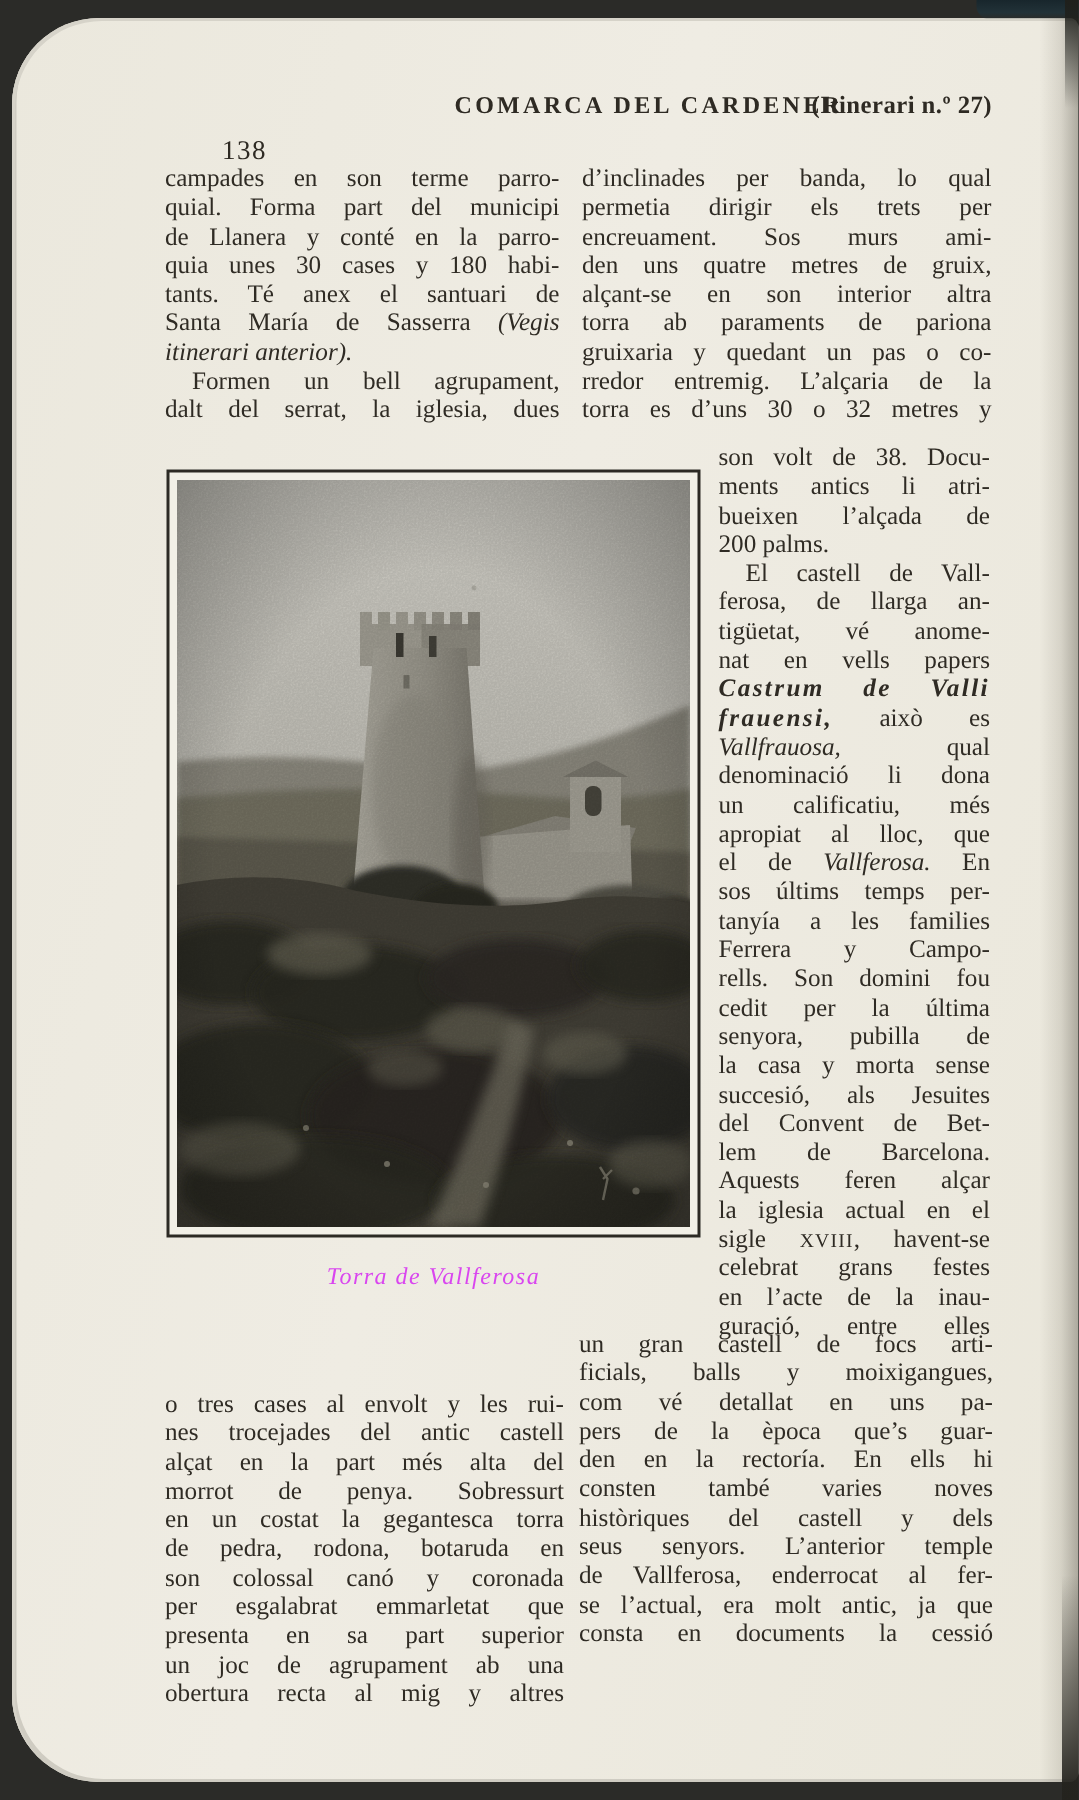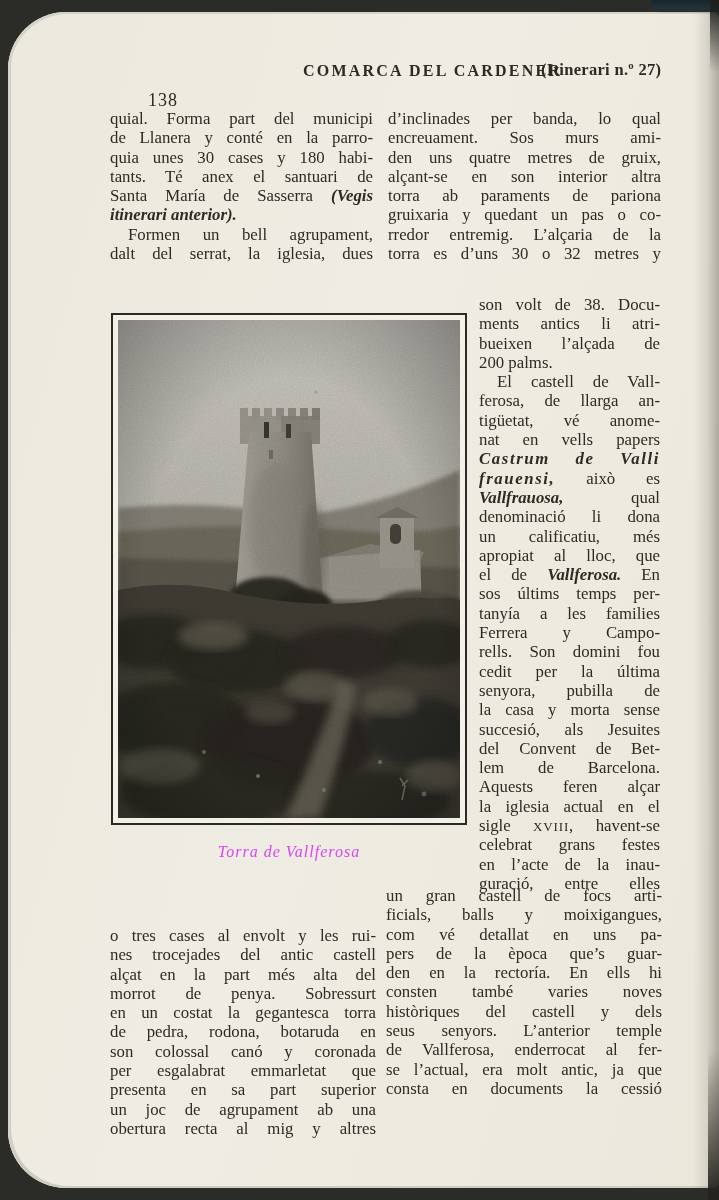--- a/index.html
+++ b/index.html
@@ -34,21 +34,21 @@
   
   .col{position:absolute;color:#2f2b24;font-size:16.8px;}
   #left-top{left:110px;top:109px;width:263px;}
   #right-top{left:388px;top:109px;width:273px;}
   #right-narrow{left:479px;top:295px;width:181px;}
   #left-bottom{left:110px;top:888px;width:266px;margin-top:38px;}
   #right-bottom{left:386px;top:886px;width:276px;}
   .tline{height:19.3px;line-height:19.3px;text-align:justify;text-align-last:justify;white-space:nowrap;}
   .tline.nj{text-align-last:left;}
   .tline.ind{text-indent:18px;}
-  .seg-bi{font-style:italic;font-weight:bold;}
+  .seg-bi{font-style:italic;font-weight:normal;}
   .seg-bis{font-style:italic;font-weight:bold;letter-spacing:1.6px;}
   .seg-sc{font-size:.78em;letter-spacing:.8px;}
 
   
   #photo-frame{
     position:absolute;left:111px;top:313px;width:356px;height:512px;
     box-sizing:border-box;border:2px solid #2c2a24;background:#f2f0e7;
     padding:5px;
   }
   #photo-frame svg{display:block;width:342px;height:498px;}
@@ -60,31 +60,33 @@
 </head>
 <body>
 
 <div id="paper"></div>
 
 <span class="hdr" id="hdr-num">138</span>
 <span class="hdr" id="hdr-title">COMARCA DEL CARDENER</span>
 <span class="hdr" id="hdr-itin">(Itinerari n.º 27)</span>
 
 <div class="col" id="left-top">
+    <div class="tline"><span>campades en son terme parro-</span></div>
     <div class="tline"><span>quial. Forma part del municipi</span></div>
     <div class="tline"><span>de Llanera y conté en la parro-</span></div>
     <div class="tline"><span>quia unes 30 cases y 180 habi-</span></div>
     <div class="tline"><span>tants. Té anex el santuari de</span></div>
     <div class="tline"><span>Santa María de Sasserra </span><span class="seg-bi">(Vegis</span></div>
     <div class="tline nj"><span class="seg-bi">itinerari anterior).</span></div>
     <div class="tline ind"><span>Formen un bell agrupament,</span></div>
     <div class="tline"><span>dalt del serrat, la iglesia, dues</span></div>
   </div>
 <div class="col" id="right-top">
     <div class="tline"><span>d’inclinades per banda, lo qual</span></div>
+    <div class="tline"><span>permetia dirigir els trets per</span></div>
     <div class="tline"><span>encreuament. Sos murs ami-</span></div>
     <div class="tline"><span>den uns quatre metres de gruix,</span></div>
     <div class="tline"><span>alçant-se en son interior altra</span></div>
     <div class="tline"><span>torra ab paraments de pariona</span></div>
     <div class="tline"><span>gruixaria y quedant un pas o co-</span></div>
     <div class="tline"><span>rredor entremig. L’alçaria de la</span></div>
     <div class="tline"><span>torra es d’uns 30 o 32 metres y</span></div>
   </div>
 <div class="col" id="right-narrow">
     <div class="tline"><span>son volt de 38. Docu-</span></div>

